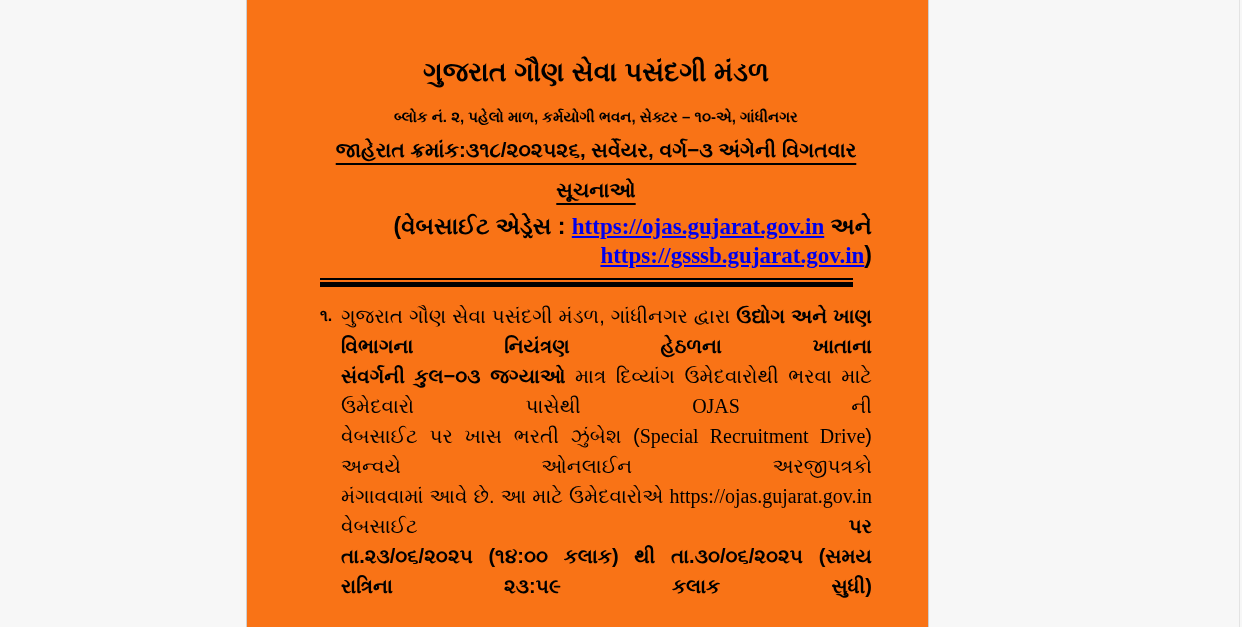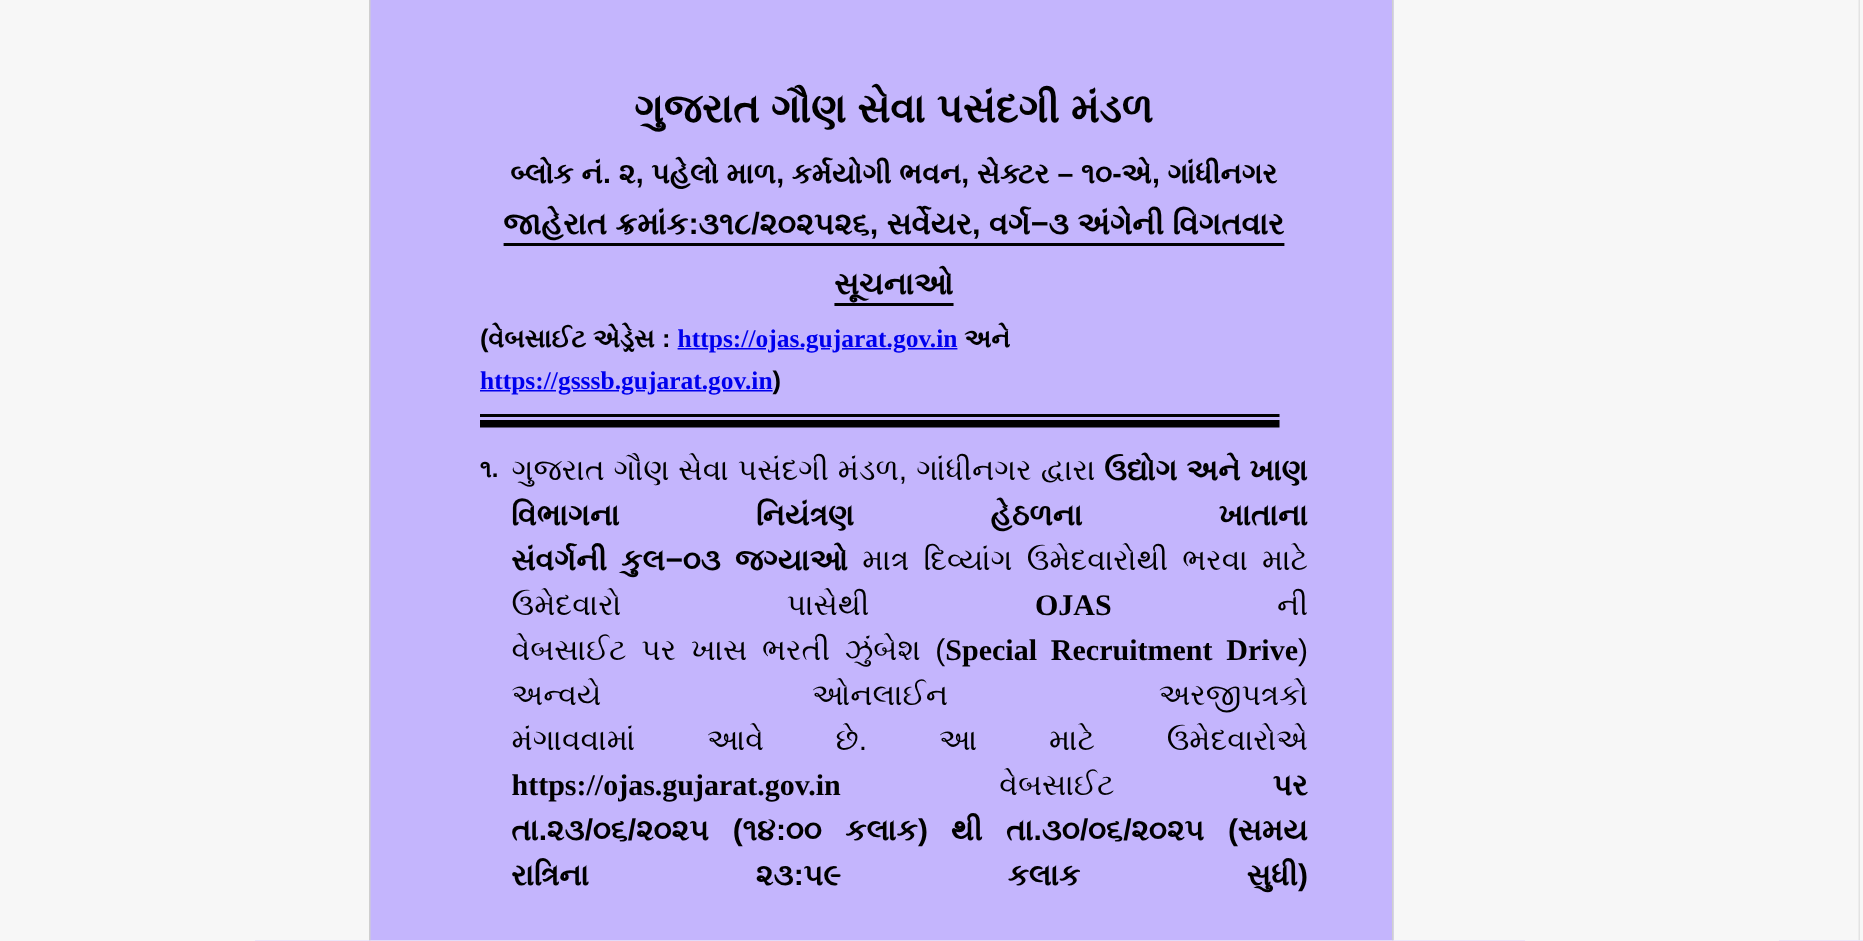--- a/index.html
+++ b/index.html
@@ -17,21 +17,21 @@
     width: 1242px;
     height: 627px;
   }
   .page {
     position: absolute;
     left: 246px;
     top: 0;
     width: 683px;
     height: 627px;
     box-sizing: border-box;
-    background: #c4b5fd;
+    background: #f97316;
     border-left: 1px solid #cfcfcf;
     border-right: 1px solid #cfcfcf;
     padding: 0 56px 0 73px;
     overflow: hidden;
   }
   .right-line {
     position: absolute;
     top: 0;
     bottom: 0;
     right: 2px;
@@ -40,41 +40,41 @@
   }
   .title {
     margin-top: 52px;
     font-size: 27px;
     line-height: 40px;
     font-weight: bold;
     text-align: center;
   }
   .addr {
     margin-top: 12px;
-    font-size: 19px;
+    font-size: 15px;
     line-height: 26px;
     font-weight: bold;
     text-align: center;
   }
   .h {
     font-size: 20.5px;
     line-height: 40px;
     font-weight: bold;
     text-align: center;
     text-decoration: underline;
     text-decoration-thickness: 2px;
     text-underline-offset: 6px;
   }
   .h1 { margin-top: 10px; }
   .web {
     margin-top: 2px;
-    font-size: 17px;
+    font-size: 23px;
     line-height: 28px;
     font-weight: bold;
-    text-align: left;
+    text-align: right;
     font-family: "Liberation Serif", serif;
   }
   .web .guj { font-family: "Liberation Sans", sans-serif; }
   .web a.link {
     color: var(--link, #0000EE);
     text-decoration: underline;
     font-weight: bold;
     cursor: pointer;
   }
   .rule {
@@ -99,21 +99,21 @@
   .plines { flex: 1; min-width: 0; }
   .pline {
     font-size: 20px;
     line-height: 30px;
     text-align: justify;
     text-align-last: justify;
   }
   .b { font-weight: bold; }
   .latin {
     font-family: "Liberation Serif", serif;
-    font-weight: bold;
+    font-weight: normal;
   }
 </style>
 </head>
 <body>
 
 <div class="viewer">
   <div class="page">
     <div class="title">ગુજરાત ગૌણ સેવા પસંદગી મંડળ</div>
     <div class="addr">બ્લોક નં. ૨, પહેલો માળ, કર્મયોગી ભવન, સેક્ટર – ૧૦-એ, ગાંધીનગર</div>
     <div class="h">જાહેરાત ક્રમાંક:૩૧૮/૨૦૨૫૨૬, સર્વેયર, વર્ગ−૩ અંગેની વિગતવાર</div>

